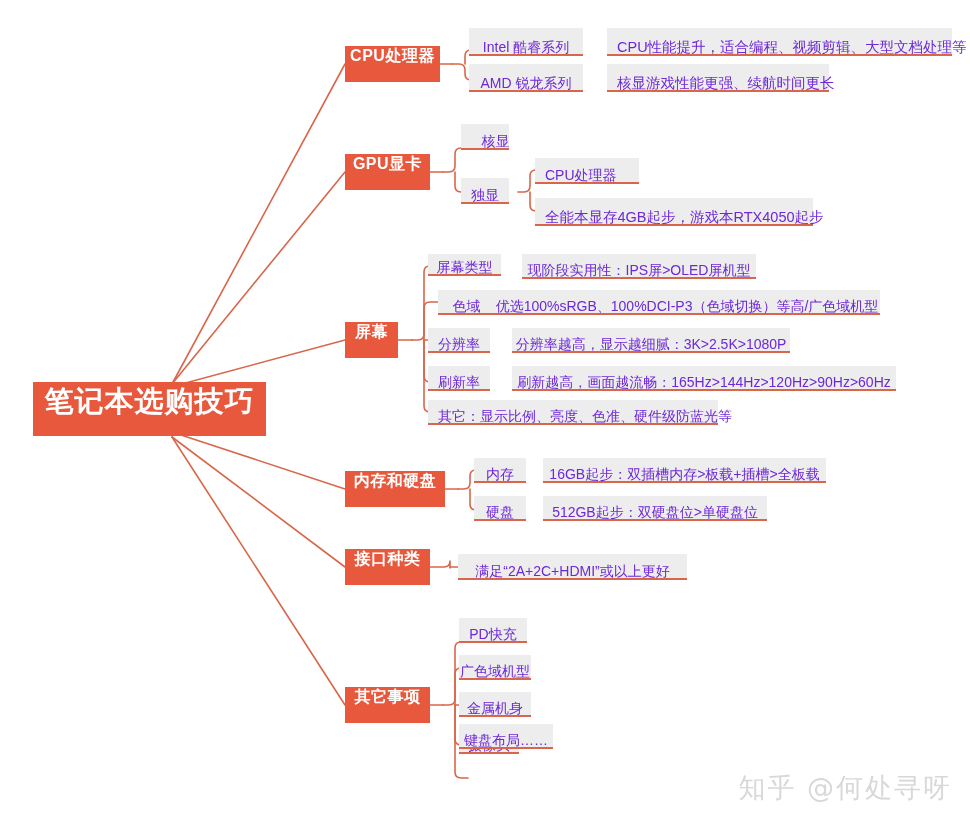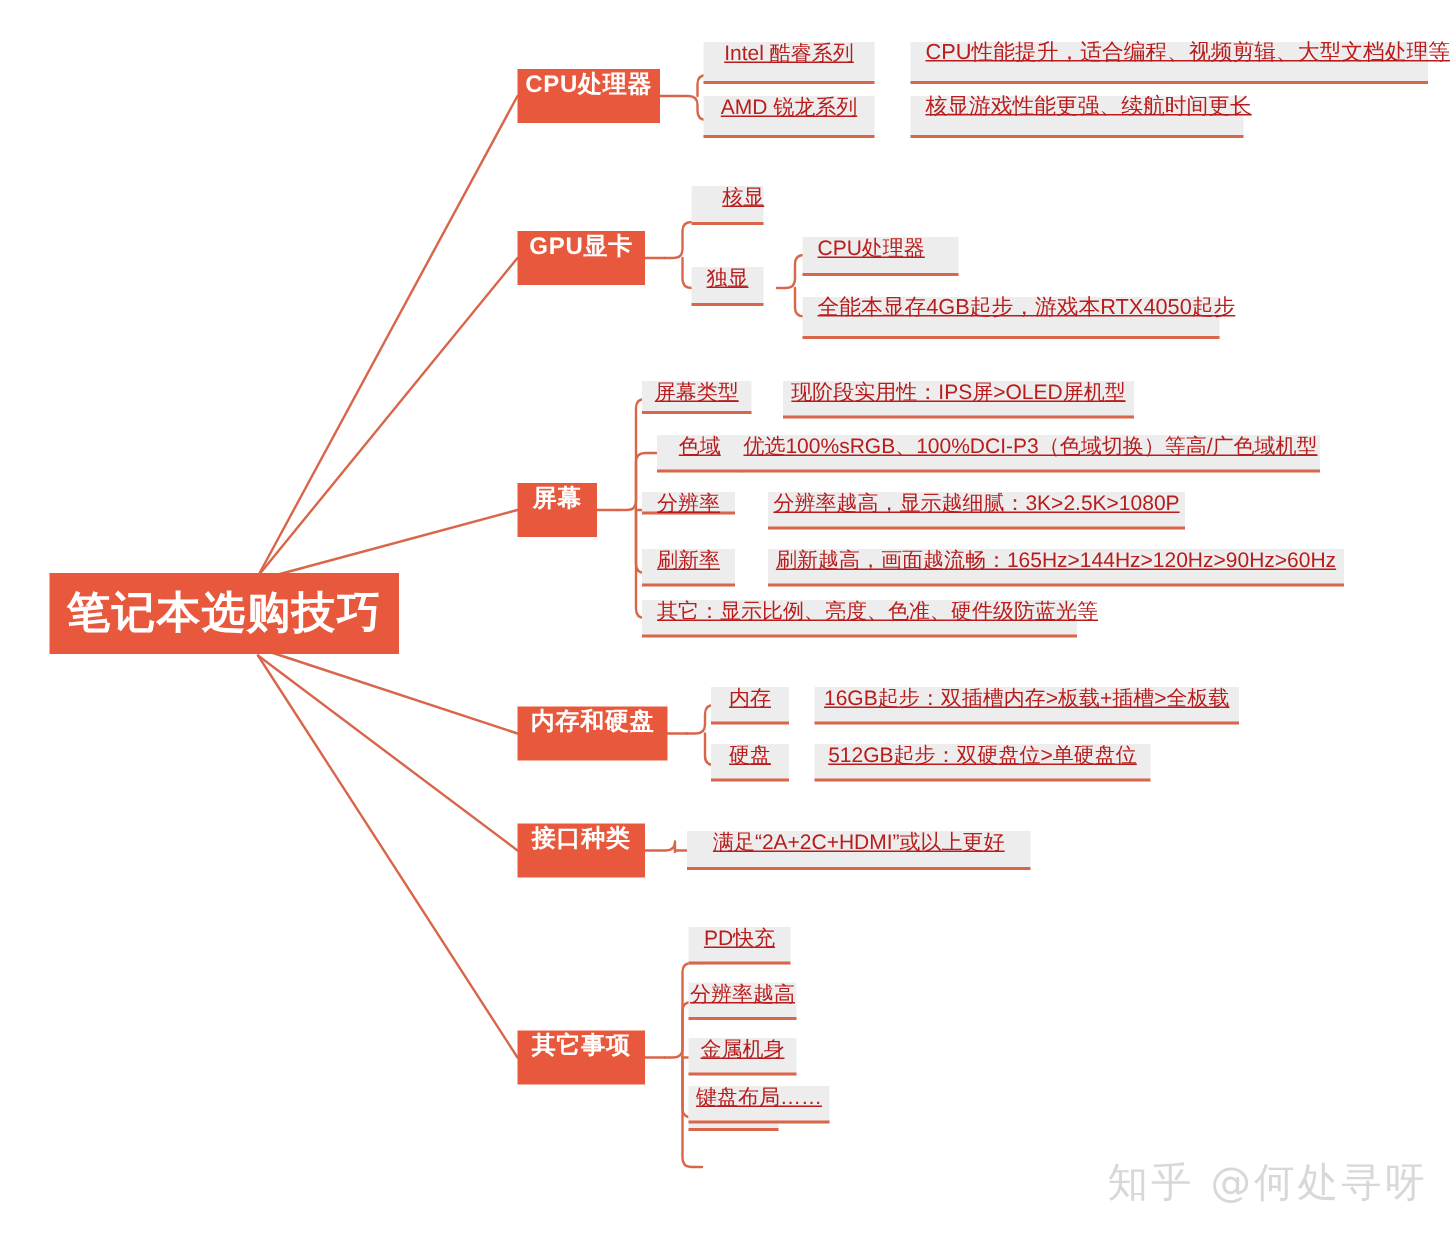--- a/index.html
+++ b/index.html
@@ -28,21 +28,21 @@
 
   
   .root-node {
     position: absolute;
     background: #e8583c;
     color: #ffffff;
     font-size: 29px;
     font-weight: bold;
     letter-spacing: 1px;
     display: flex;
-    align-items: center;
+    align-items: flex-start;
     justify-content: center;
     box-sizing: border-box;
     z-index: 5;
   }
 
   
   .branch-node {
     position: absolute;
     background: #e8583c;
     color: #ffffff;
@@ -53,31 +53,30 @@
     justify-content: center;
     box-sizing: border-box;
     z-index: 5;
     white-space: nowrap;
   }
 
   
   .chip {
     position: absolute;
     background: #ededed;
-    color: #b91c1c;
+    color: #6d28d9;
     font-size: 14px;
     display: flex;
-    align-items: flex-start;
+    align-items: flex-end;
     box-sizing: border-box;
     padding: 0 10px;
     border-bottom: 2px solid #d9664a;
     white-space: nowrap;
     z-index: 4;
     line-height: 1;
-    text-decoration: underline;
   }
   .chip.wide {
     font-size: 14.5px;
   }
   .chip.center {
     justify-content: center;
   }
 
   
   .watermark {
@@ -188,21 +187,21 @@
   </div>
   <div class="chip center" style="left:522px; top:254px; width:234px; height:25px;">
     <span>现阶段实用性：IPS屏&gt;OLED屏机型</span>
   </div>
   <div class="chip center" style="left:428px; top:290px; width:57px; height:25px;margin-left:10px;">
     <span>色域</span>
   </div>
   <div class="chip center" style="left:494px; top:290px; width:386px; height:25px;">
     <span>优选100%sRGB、100%DCI-P3（色域切换）等高/广色域机型</span>
   </div>
-  <div class="chip center" style="left:428px; top:328px; width:62px; height:15px;">
+  <div class="chip center" style="left:428px; top:328px; width:62px; height:25px;">
     <span>分辨率</span>
   </div>
   <div class="chip center" style="left:512px; top:328px; width:278px; height:25px;">
     <span>分辨率越高，显示越细腻：3K&gt;2.5K&gt;1080P</span>
   </div>
   <div class="chip center" style="left:428px; top:366px; width:62px; height:25px;">
     <span>刷新率</span>
   </div>
   <div class="chip center" style="left:512px; top:366px; width:384px; height:25px;">
     <span>刷新越高，画面越流畅：165Hz&gt;144Hz&gt;120Hz&gt;90Hz&gt;60Hz</span>
@@ -234,21 +233,21 @@
     <span>满足“2A+2C+HDMI”或以上更好</span>
   </div>
 
   <div class="branch-node" style="left:345px; top:687px; width:85px; height:36px;">
     <span>其它事项</span>
   </div>
   <div class="chip center" style="left:459px; top:618px; width:68px; height:25px;">
     <span>PD快充</span>
   </div>
   <div class="chip center" style="left:459px; top:655px; width:72px; height:25px;">
-    <span>分辨率越高</span>
+    <span>广色域机型</span>
   </div>
   <div class="chip center" style="left:459px; top:692px; width:72px; height:25px;">
     <span>金属机身</span>
   </div>
   <div class="chip center" style="left:459px; top:729px; width:60px; height:25px;">
     <span>摄像头</span>
   </div>
   <div class="chip center" style="left:459px; top:724px; width:94px; height:25px;">
     <span>键盘布局……</span>
   </div>

